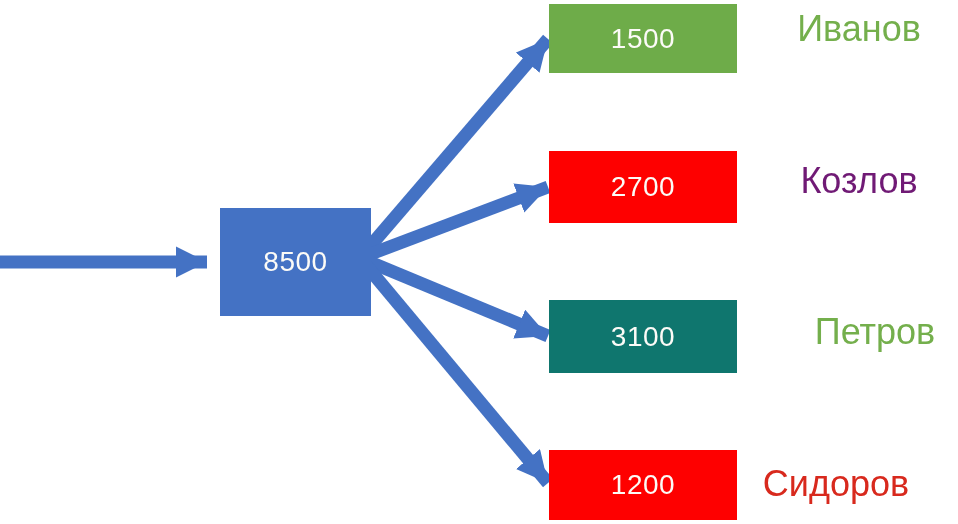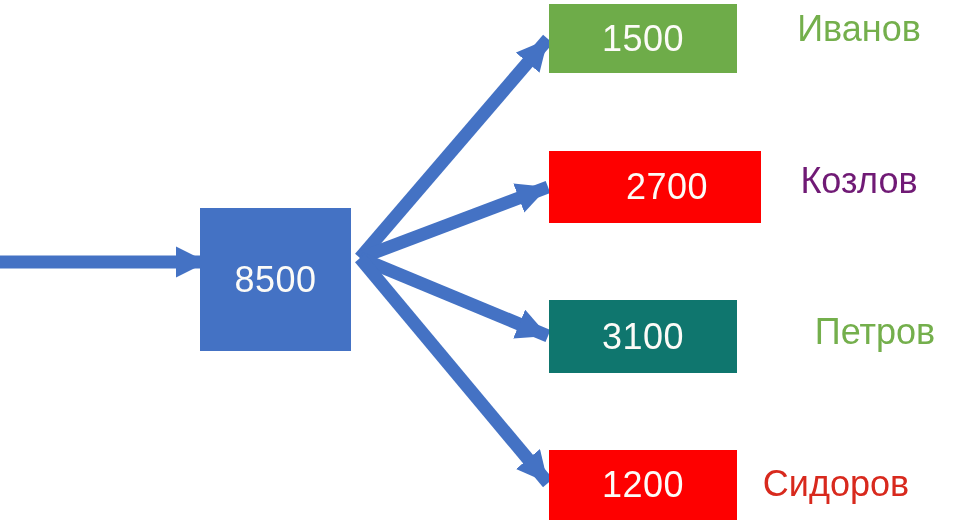--- a/index.html
+++ b/index.html
@@ -22,26 +22,26 @@
   }
   #ah path { fill: #4472C4; }
   .node {
     position: absolute;
     display: flex;
     align-items: center;
     justify-content: center;
   }
   .node .value {
     color: #FCFBF7;
-    font-size: 36px;
+    font-size: 28px;
     letter-spacing: 0.5px;
   }
-  #source-box { left: 200px; top: 208px; width: 151px; height: 143px; }
+  #source-box { left: 220px; top: 208px; width: 151px; height: 108px; }
   #target-box-1 { left: 549px; top: 4px;   width: 188px; height: 69px; }
-  #target-box-2 { left: 549px; top: 151px; width: 188px; height: 72px; padding-left: 24px; }
+  #target-box-2 { left: 549px; top: 151px; width: 188px; height: 72px; }
   #target-box-3 { left: 549px; top: 300px; width: 188px; height: 73px; }
   #target-box-4 { left: 549px; top: 450px; width: 188px; height: 70px; }
   .name-label {
     position: absolute;
     transform: translate(-50%, -50%);
     font-size: 36px;
     white-space: nowrap;
   }
   #label-1 { left: 859px; top: 29px; }
   #label-2 { left: 859px; top: 181px; }

